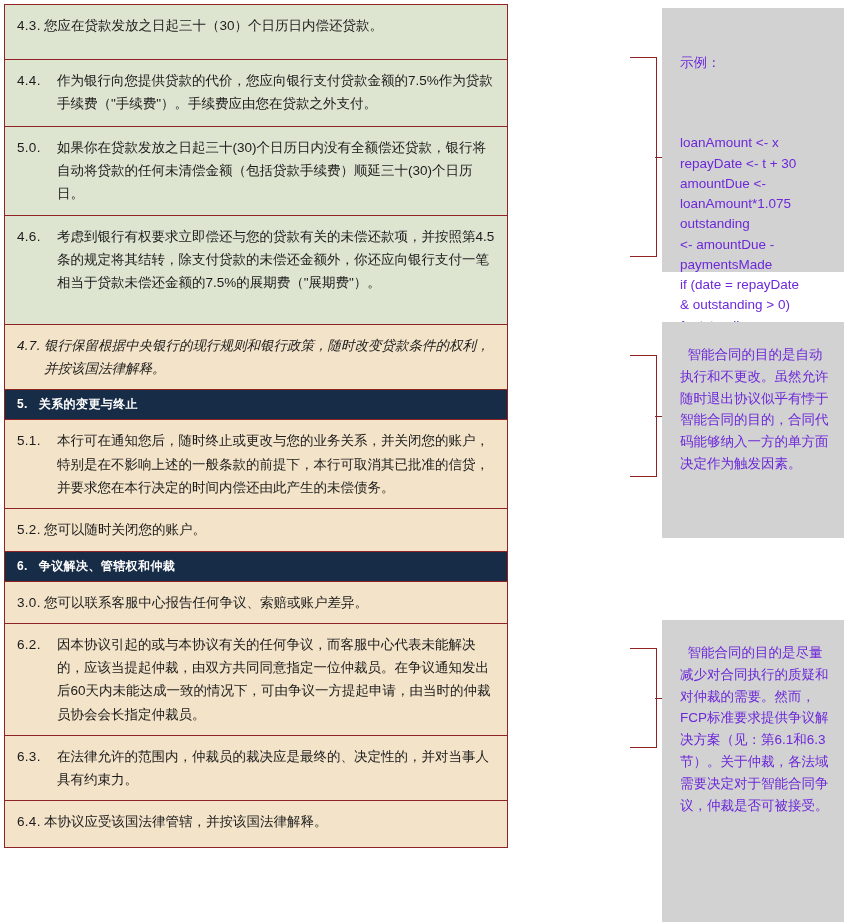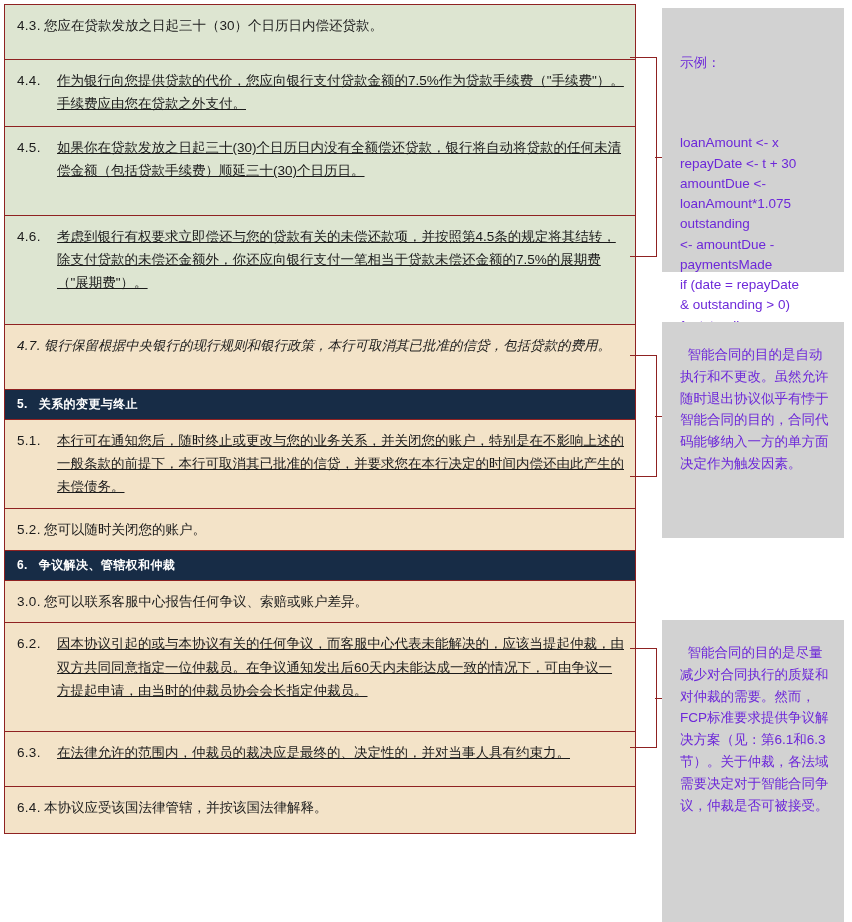--- a/index.html
+++ b/index.html
@@ -12,21 +12,21 @@
     font-family: "Liberation Sans", "DejaVu Sans", sans-serif;
     position: relative;
     overflow: hidden;
   }
 
   
   #doc-column {
     position: absolute;
     left: 4px;
     top: 4px;
-    width: 632px;
+    width: 504px;
   }
 
   .clause-row {
     border: 1px solid #8f2222;
     margin-top: -1px;
     padding: 9px 10px 9px 12px;
     font-size: 13.5px;
     line-height: 1.72;
     color: #1b1b1b;
     font-family: "Liberation Sans", "DejaVu Sans", sans-serif;
@@ -45,21 +45,21 @@
     word-break: break-word;
   }
   .clause-num {
     position: absolute;
     left: 0;
     top: 0;
     letter-spacing: 0.3px;
   }
 
   
-  .clause-text.ind-wide { padding-left: 40px; text-decoration: underline; }
+  .clause-text.ind-wide { padding-left: 40px; }
   .clause-text.ind-narrow { padding-left: 27px; }
 
   
   .section-bar {
     background: #172c46;
     border: 1px solid #8f2222;
     margin-top: -1px;
     color: #ffffff;
     font-weight: bold;
     font-size: 12px;
@@ -134,29 +134,29 @@
 
   <div class="clause-row green h-r43">
     <span class="clause-text ind-narrow"><span class="clause-num">4.3.</span><span>您应在贷款发放之日起三十（30）个日历日内偿还贷款。</span></span>
   </div>
 
   <div class="clause-row green h-r44">
     <span class="clause-text ind-wide"><span class="clause-num">4.4.</span><span>作为银行向您提供贷款的代价，您应向银行支付贷款金额的7.5%作为贷款手续费（"手续费"）。手续费应由您在贷款之外支付。</span></span>
   </div>
 
   <div class="clause-row green h-r45">
-    <span class="clause-text ind-wide"><span class="clause-num">4.5.</span><span>如果你在贷款发放之日起三十(30)个日历日内没有全额偿还贷款，银行将自动将贷款的任何未清偿金额（包括贷款手续费）顺延三十(30)个日历日。</span></span>
+    <span class="clause-text ind-wide"><span class="clause-num">5.0.</span><span>如果你在贷款发放之日起三十(30)个日历日内没有全额偿还贷款，银行将自动将贷款的任何未清偿金额（包括贷款手续费）顺延三十(30)个日历日。</span></span>
   </div>
 
   <div class="clause-row green h-r46">
     <span class="clause-text ind-wide"><span class="clause-num">4.6.</span><span>考虑到银行有权要求立即偿还与您的贷款有关的未偿还款项，并按照第4.5条的规定将其结转，除支付贷款的未偿还金额外，你还应向银行支付一笔相当于贷款未偿还金额的7.5%的展期费（"展期费"）。</span></span>
   </div>
 
   <div class="clause-row tan h-r47">
-    <span class="clause-text ind-narrow"><span class="clause-num">4.7.</span><span>银行保留根据中央银行的现行规则和银行政策，本行可取消其已批准的信贷，包括贷款的费用。</span></span>
+    <span class="clause-text ind-narrow"><span class="clause-num">4.7.</span><span>银行保留根据中央银行的现行规则和银行政策，随时改变贷款条件的权利，并按该国法律解释。</span></span>
   </div>
 
   <div class="section-bar">
     <span class="sec-num">5.</span><span>关系的变更与终止</span>
   </div>
 
   <div class="clause-row tan h-r51">
     <span class="clause-text ind-wide"><span class="clause-num">5.1.</span><span>本行可在通知您后，随时终止或更改与您的业务关系，并关闭您的账户，特别是在不影响上述的一般条款的前提下，本行可取消其已批准的信贷，并要求您在本行决定的时间内偿还由此产生的未偿债务。</span></span>
   </div>
 

